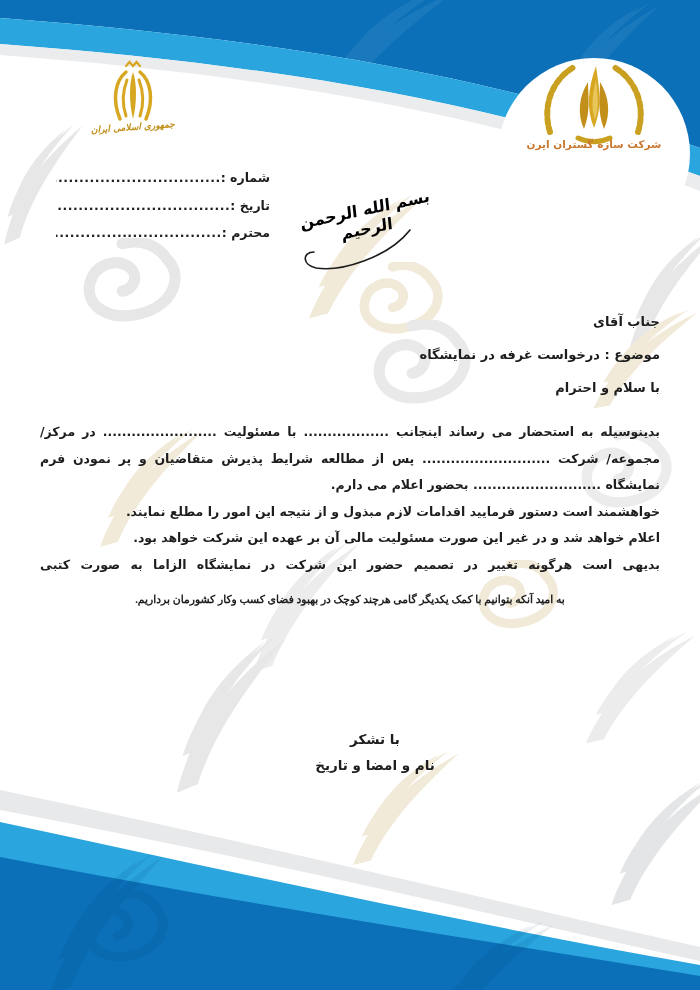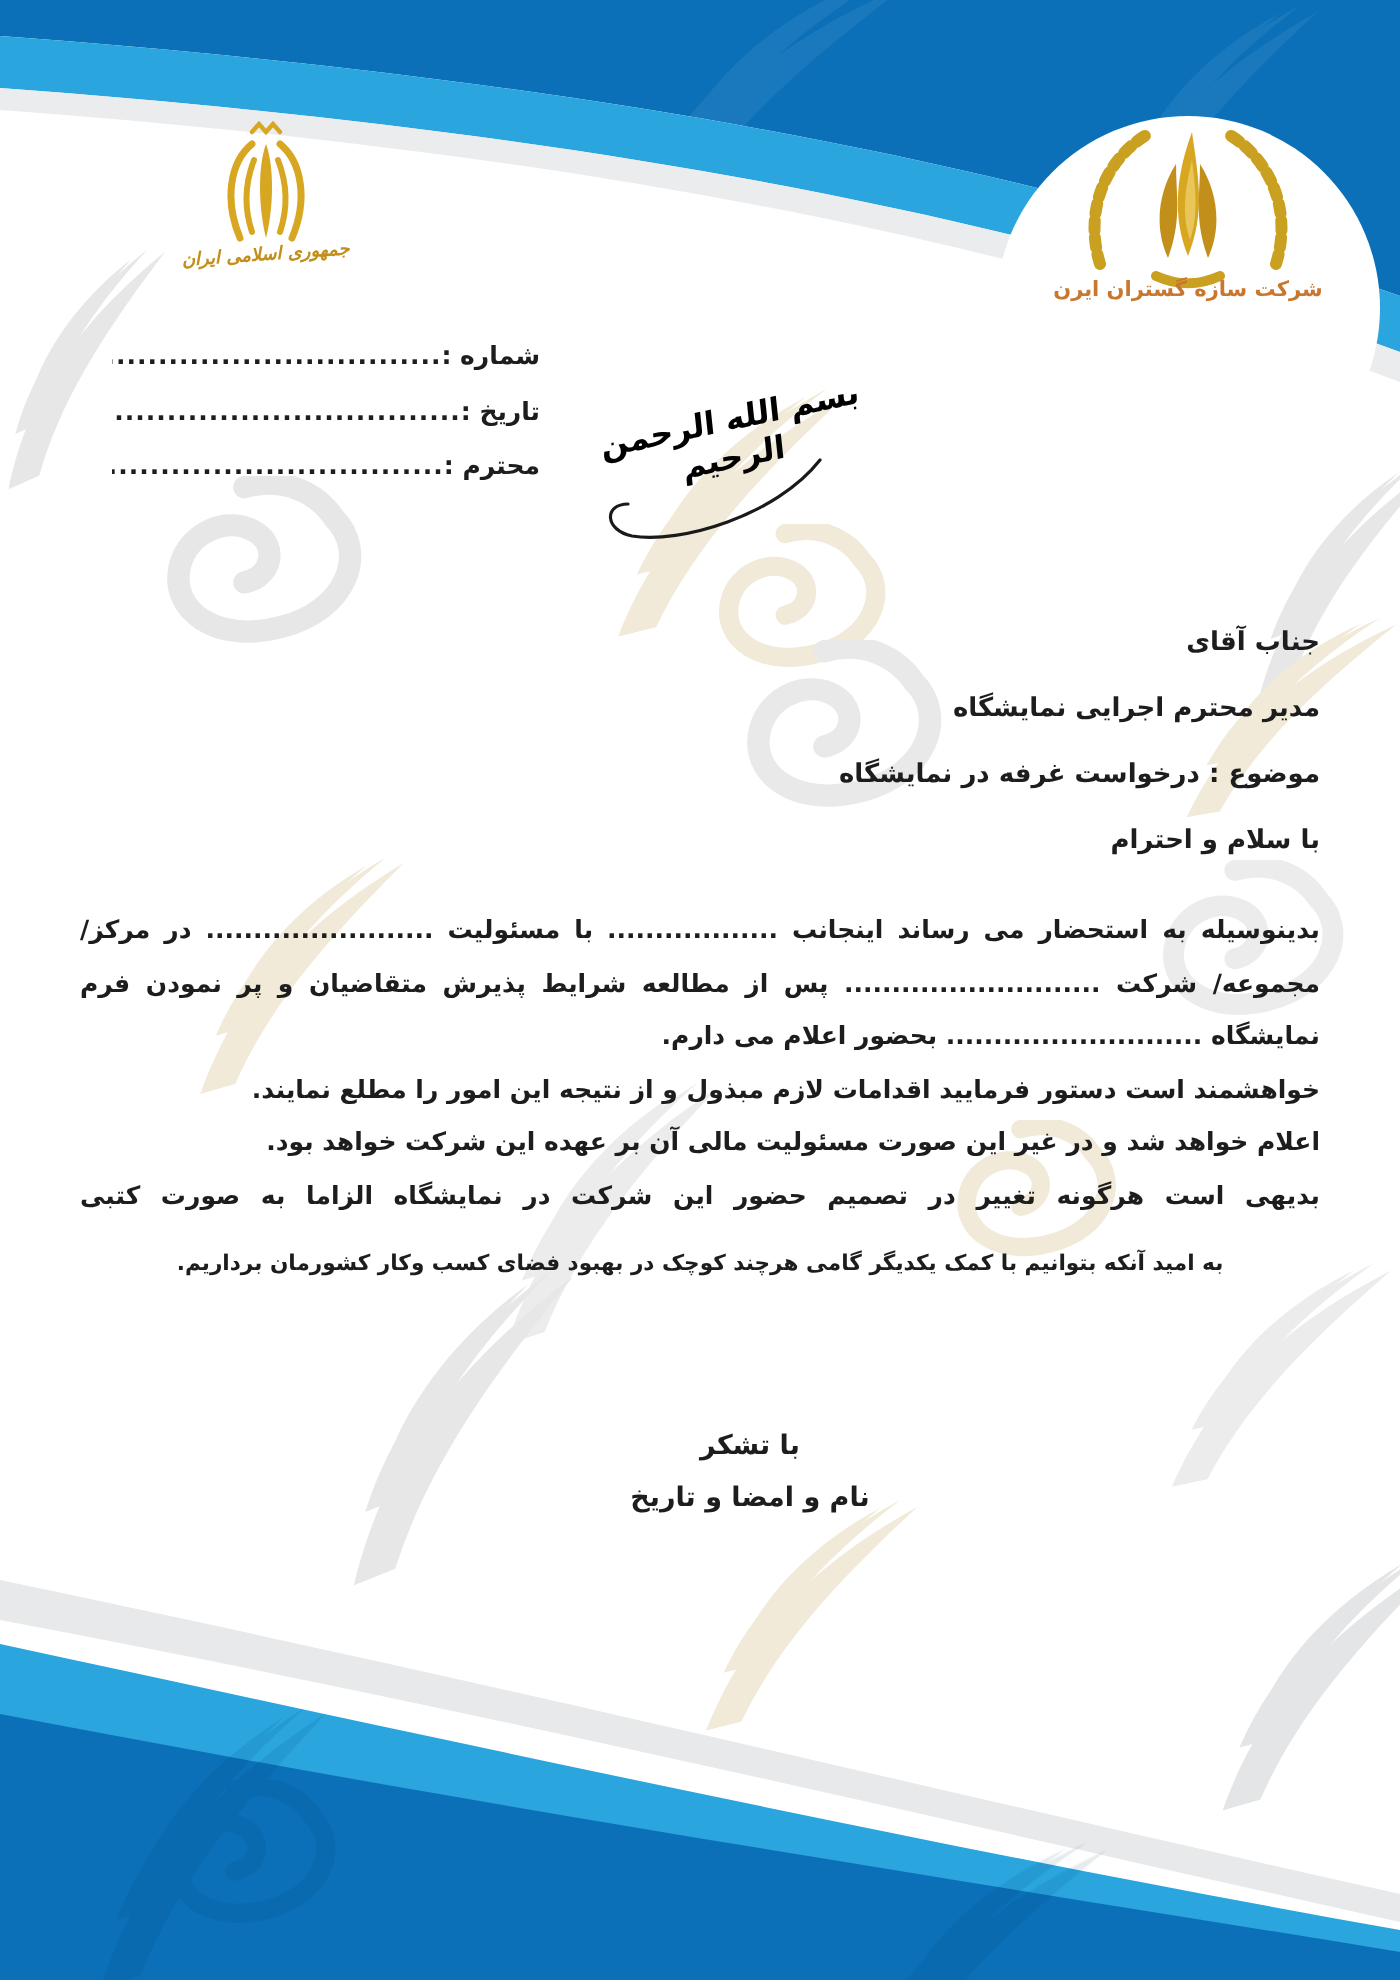--- a/index.html
+++ b/index.html
@@ -24,22 +24,22 @@
         transform:rotate(-12deg) skewX(-6deg);font-weight:bold;}
   .bism-tail{position:absolute;top:228px;left:292px;z-index:2;}
   
   .letter{top:313px;right:40px;left:40px;font-weight:bold;}
   .rline{font-size:13px;margin-bottom:16px;line-height:17px;}
   .salut{margin-bottom:23px;}
   .para{font-size:12.5px;line-height:26.5px;}
   .ln{text-align:justify;}
   .ln.just{text-align-last:justify;}
   .ln.flush{text-align-last:right;}
-  .closing{font-size:10.8px;text-align:center;text-align-last:center;margin-top:12px;line-height:18px;}
-  .signature{top:710px;left:282px;width:186px;text-align:center;font-size:13.5px;font-weight:bold;line-height:26px;}
+  .closing{font-size:10.8px;text-align:center;text-align-last:center;margin-top:12px;line-height:18px;font-family:Liberation Serif, serif;}
+  .signature{top:726px;left:282px;width:186px;text-align:center;font-size:13.5px;font-weight:bold;line-height:26px;}
   .hidden-defs{position:absolute;width:0;height:0;overflow:hidden;}
 </style>
 </head>
 <body>
 
 <div class="sheet">
 
   <svg class="hidden-defs" aria-hidden="true">
     <defs>
       <symbol id="wing" viewBox="0 0 100 70">
@@ -163,21 +163,20 @@
     </div>
   </div>
 
   <div class="content bism">بسم الله الرحمن الرحیم</div>
   <svg class="bism-tail" width="130" height="60" viewBox="0 0 130 60">
     <path d="M118,2 C96,30 48,44 24,40 C10,37 10,24 22,24" fill="none" stroke="#1a1a1a" stroke-width="1.6" stroke-linecap="round"></path>
   </svg>
 
   <div class="content letter">
     <div class="rline">جناب آقای</div>
-    <div class="rline">مدیر محترم اجرایی نمایشگاه</div>
     <div class="rline">موضوع : درخواست غرفه در نمایشگاه</div>
     <div class="rline salut">با سلام و احترام</div>
     <div class="para">
       <div class="ln just">بدینوسیله به استحضار می رساند اینجانب .................. با مسئولیت ........................ در مرکز/</div>
       <div class="ln just">مجموعه/ شرکت ........................... پس از مطالعه شرایط پذیرش متقاضیان و پر نمودن فرم</div>
       <div class="ln flush">نمایشگاه ........................... بحضور اعلام می دارم.</div>
       <div class="ln flush">خواهشمند است دستور فرمایید اقدامات لازم مبذول و از نتیجه این امور را مطلع نمایند.</div>
       <div class="ln flush">اعلام خواهد شد و در غیر این صورت مسئولیت مالی آن بر عهده این شرکت خواهد بود.</div>
       <div class="ln just">بدیهی است هرگونه تغییر در تصمیم حضور این شرکت در نمایشگاه الزاما به صورت کتبی</div>
     </div>

